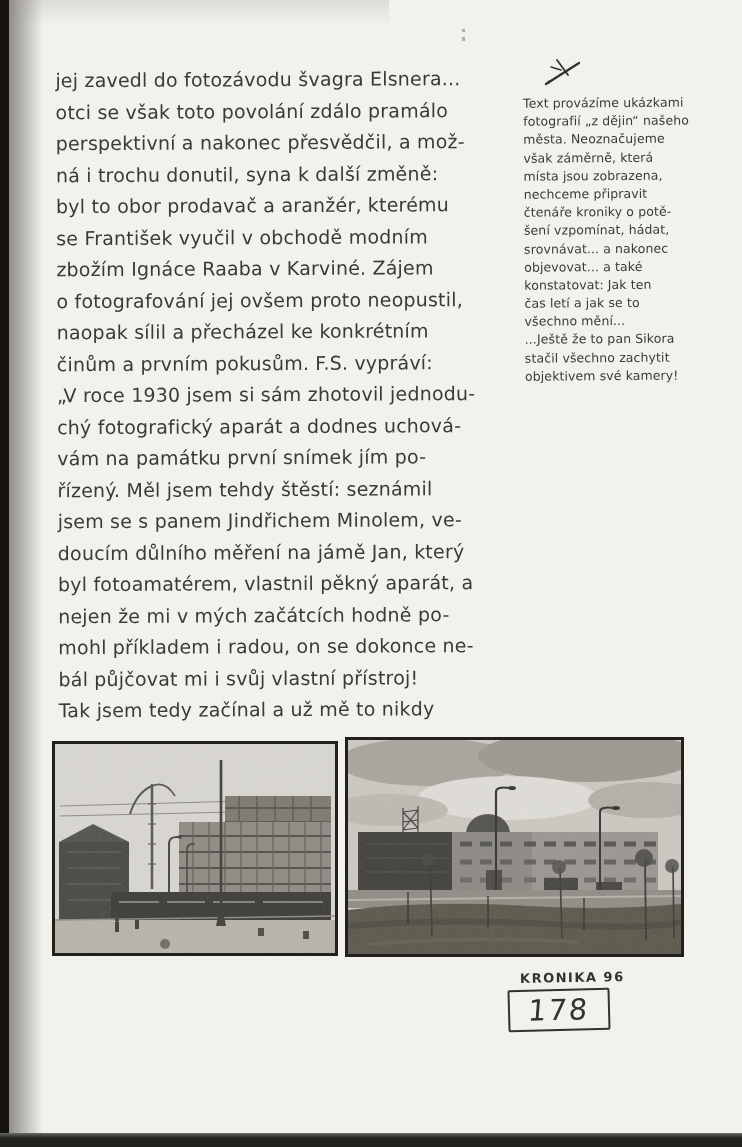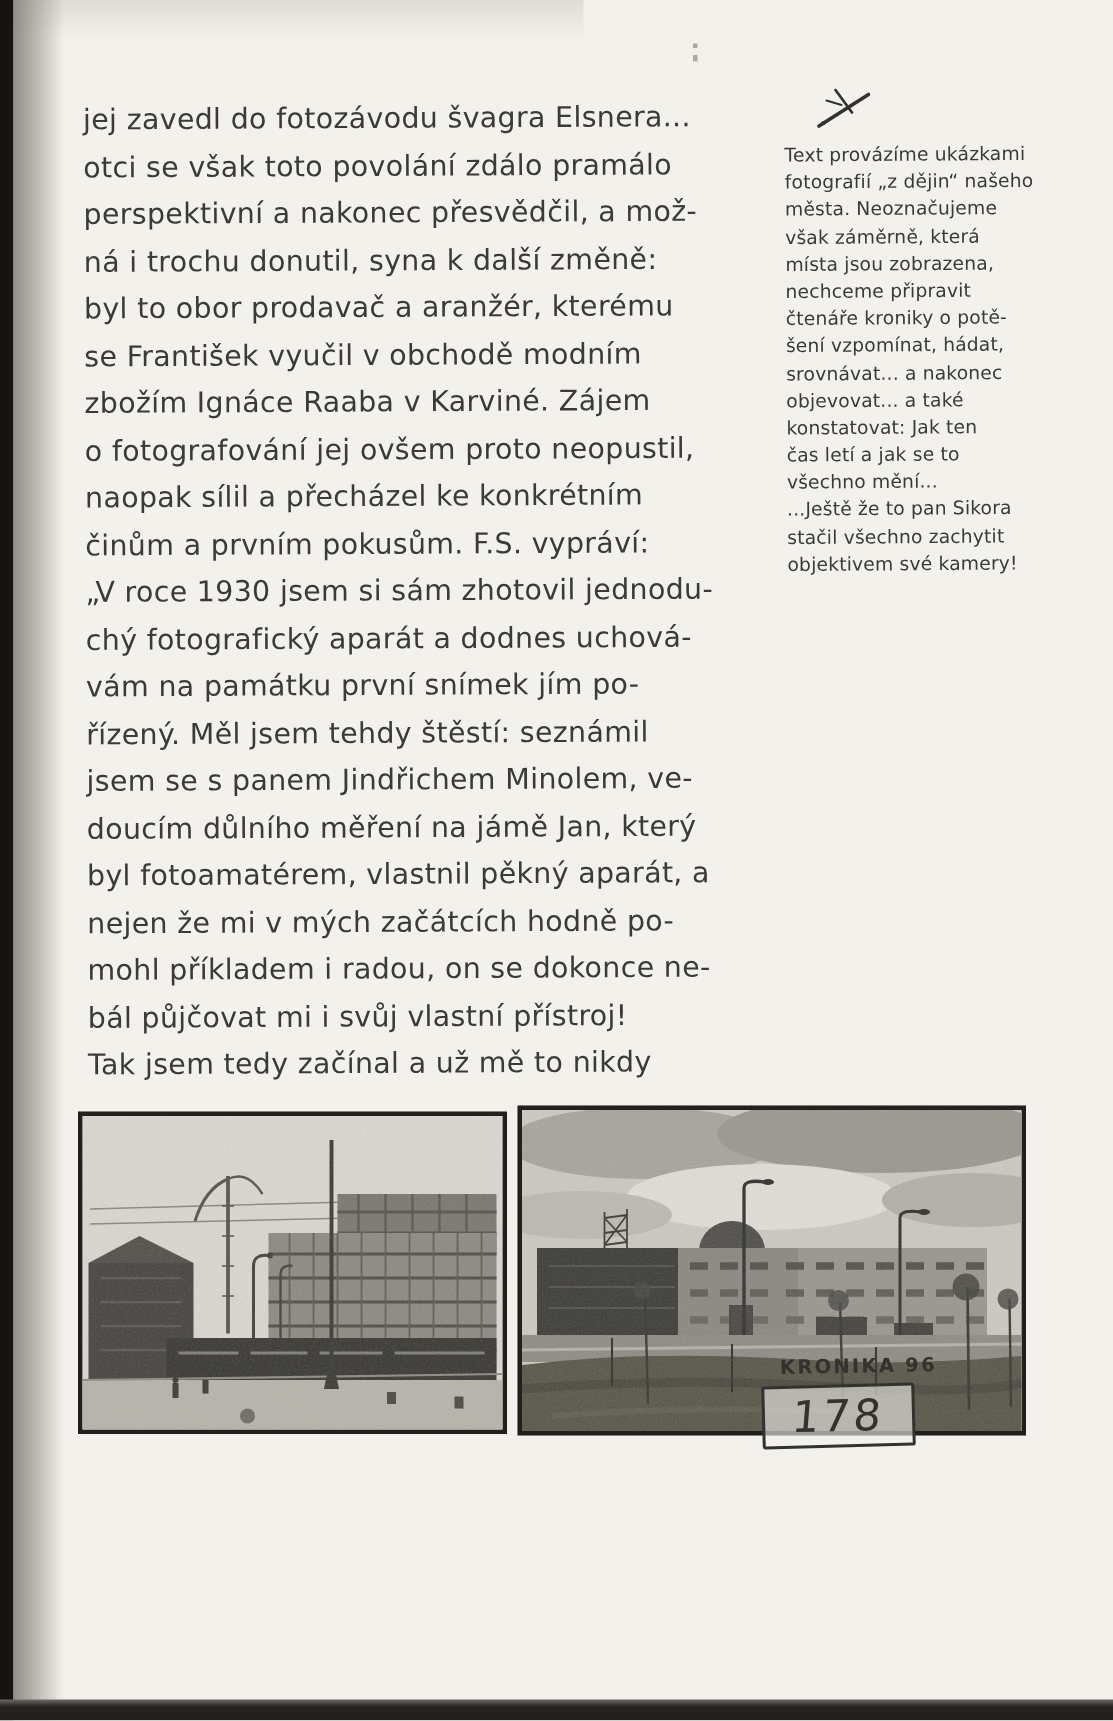--- a/index.html
+++ b/index.html
@@ -31,21 +31,21 @@
     white-space:nowrap;color:#3b3a36;}
   .star{position:absolute;left:542px;top:55px;width:42px;height:34px;}
 
   
   .photo{position:absolute;margin:0;border:3px solid #21201d;background:#d9d7d0;box-sizing:border-box;}
   .photo svg{display:block;}
   .photo-left{left:52px;top:741px;width:286px;height:215px;}
   .photo-right{left:345px;top:737px;width:339px;height:220px;}
 
   
-  .stamp{position:absolute;left:508px;top:904px;width:130px;}
+  .stamp{position:absolute;left:508px;top:970px;width:130px;}
   .stamp-label{font-size:13px;letter-spacing:1.5px;color:#33322e;transform:rotate(-1deg);
     padding-left:12px;white-space:nowrap;font-weight:bold;}
   .stamp-box{margin-top:4px;width:98px;height:38px;border:2.5px solid #33322e;
     transform:rotate(-1.5deg);display:flex;align-items:center;justify-content:center;
     border-radius:2px;background:rgba(242,241,236,.6);}
   .stamp-box span{font-size:29px;color:#33322e;transform:skewX(-6deg);letter-spacing:2px;}
 </style>
 </head>
 <body>
 

